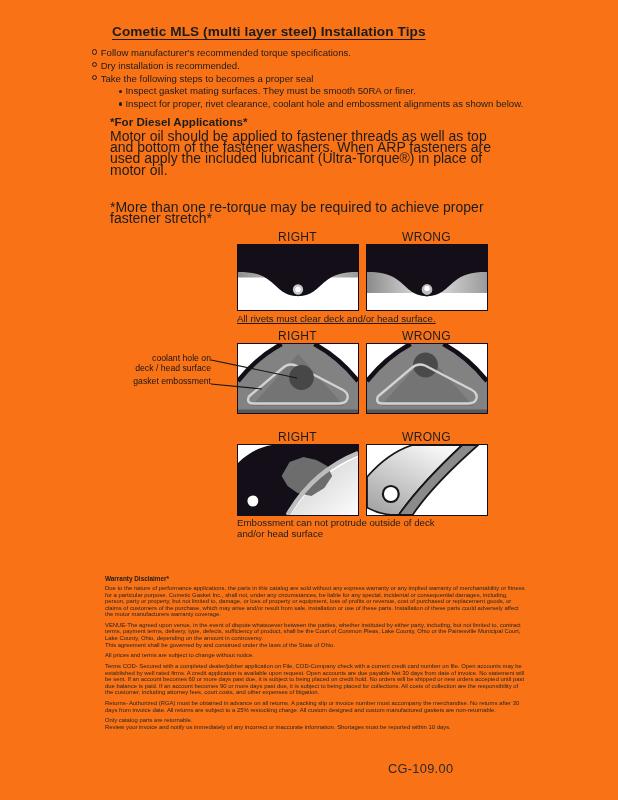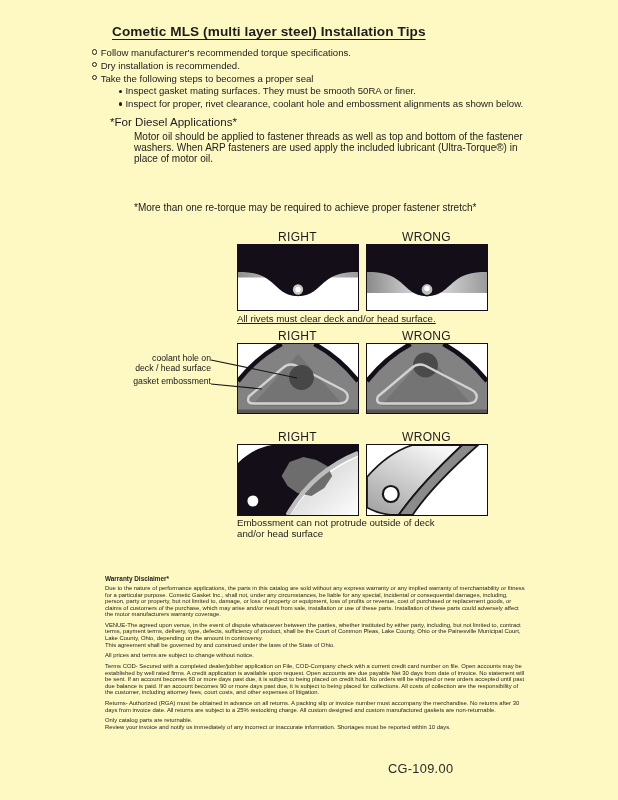--- a/index.html
+++ b/index.html
@@ -1,39 +1,39 @@
 <!DOCTYPE html>
 <html><head>
 <meta charset="utf-8">
 <style>
   html,body{margin:0;padding:0;background:#ffffff;}
   #page{
-    position:relative;width:618px;height:800px;background:#fef9c3;overflow:hidden;
+    position:relative;width:618px;height:800px;background:#f97316;overflow:hidden;
     font-family:"Liberation Sans","DejaVu Sans",sans-serif;color:#1c1c1c;
   }
   .abs{position:absolute;}
   .preline{white-space:pre-line;}
   
   .doc-title{
     left:112px;top:24px;font-size:13.6px;font-weight:bold;letter-spacing:.1px;
     text-decoration:underline;text-decoration-thickness:1.4px;text-underline-offset:2.5px;
   }
   
   .bullets{left:92px;top:47px;font-size:9.6px;line-height:12.8px;}
   .o-bullet::before{
     content:"";display:inline-block;width:3.2px;height:3.2px;border:1px solid #222;
     border-radius:50%;margin-right:3.5px;vertical-align:1.5px;
   }
   .sub-bullets{margin-left:27px;}
   .f-bullet::before{
     content:"";display:inline-block;width:3.4px;height:3.4px;background:#1c1c1c;
     border-radius:50%;margin-right:3px;vertical-align:1.5px;
   }
-  .section-head{left:110px;top:115px;font-size:11.6px;font-weight:normal;}
-  .body-par{font-size:10px;line-height:11.2px;width:402px;margin-left:24px;}
+  .section-head{left:110px;top:115px;font-size:11.6px;font-weight:bold;}
+  .body-par{font-size:14px;line-height:11.2px;width:402px;}
   
   .dlabel{font-size:12px;width:121px;text-align:center;letter-spacing:.3px;}
   .panel{width:120px;height:65px;border:1.7px solid #130e17;background:#fff;}
   .panel svg{display:block;width:100%;height:100%;}
   .panel2{height:69px;}
   .panel3{height:70px;}
   .dcaption{font-size:9.7px;line-height:11px;}
   .callout{font-size:8.7px;line-height:9.8px;width:93px;text-align:right;color:#161616;}
   .leader{pointer-events:none;z-index:5;}
   

